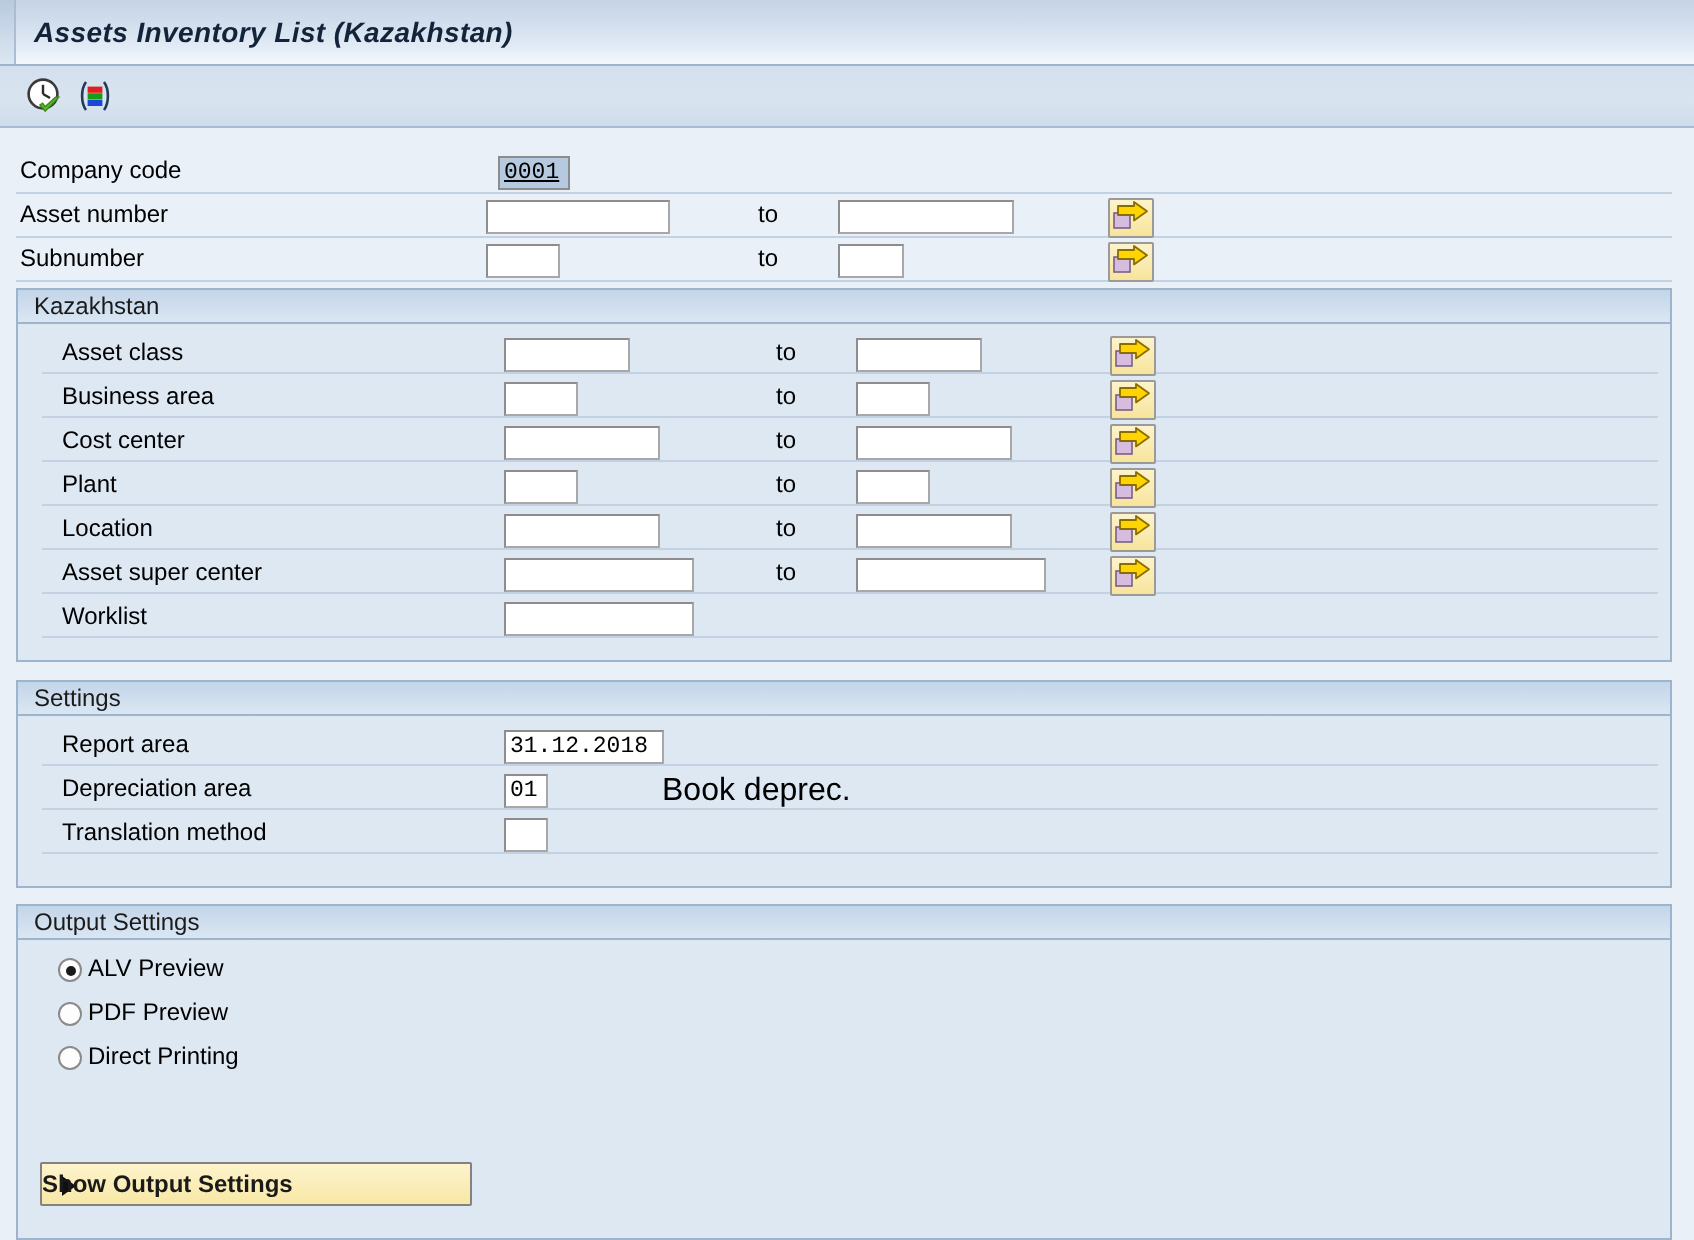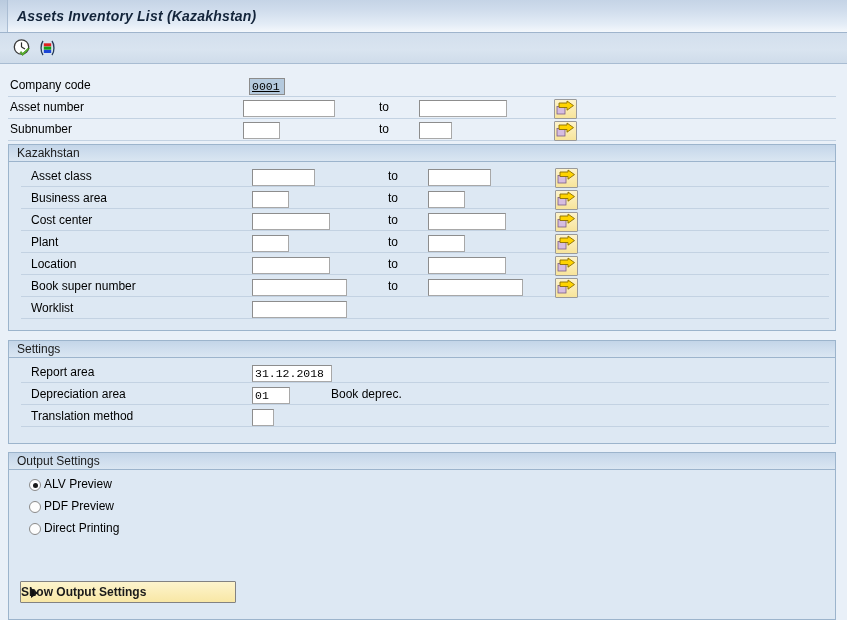--- a/index.html
+++ b/index.html
@@ -216,21 +216,21 @@
     left: 0; top: 3px;
     width: 100%;
     text-align: left;
     font-size: 12px;
     font-weight: bold;
     color: #1a1a1a;
   }
 
   .plaintext {
     position: absolute;
-    font-size: 12px;
+    font-size: 16px;
     color: #000;
     white-space: nowrap;
   }
 </style>
 </head>
 <body>
 
 <div class="titlebar">
   <div class="titlebar-leftstripe"></div>
   <div class="title-text">Assets Inventory List (Kazakhstan)</div>
@@ -337,21 +337,21 @@
         <div class="underline" style="left:12px; top:112px; width:808px;"></div>
         <div class="flabel" style="left:22px; top:95px;">Location</div>
         <div class="inp" style="left:243px; top:95px; width:78px;"></div>
         <div class="toword" style="left:379px; top:95px;">to</div>
         <div class="inp" style="left:419px; top:95px; width:78px;"></div>
         <div class="arrbtn" style="left:546px; top:94px;"><svg width="21" height="18" viewBox="0 0 21 18">
             <rect x="2" y="6.5" width="8" height="7.5" fill="#d6bde0" stroke="#7a5e86" stroke-width="0.8"></rect>
             <path d="M4 7.5 L4 3 L12 3 L12 1 L18.5 5.6 L12 10.2 L12 7.5 Z" fill="#ffd400" stroke="#8a6d00" stroke-width="0.9" stroke-linejoin="round"></path>
           </svg></div>
         <div class="underline" style="left:12px; top:134px; width:808px;"></div>
-        <div class="flabel" style="left:22px; top:117px;">Book super number</div>
+        <div class="flabel" style="left:22px; top:117px;">Asset super center</div>
         <div class="inp" style="left:243px; top:117px; width:95px;"></div>
         <div class="toword" style="left:379px; top:117px;">to</div>
         <div class="inp" style="left:419px; top:117px; width:95px;"></div>
         <div class="arrbtn" style="left:546px; top:116px;"><svg width="21" height="18" viewBox="0 0 21 18">
             <rect x="2" y="6.5" width="8" height="7.5" fill="#d6bde0" stroke="#7a5e86" stroke-width="0.8"></rect>
             <path d="M4 7.5 L4 3 L12 3 L12 1 L18.5 5.6 L12 10.2 L12 7.5 Z" fill="#ffd400" stroke="#8a6d00" stroke-width="0.9" stroke-linejoin="round"></path>
           </svg></div>
         <div class="underline" style="left:12px; top:156px; width:808px;"></div>
         <div class="flabel" style="left:22px; top:139px;text-align:right;">Worklist</div>
         <div class="inp" style="left:243px; top:139px; width:95px;"></div>
@@ -361,21 +361,21 @@
   <div class="group" style="left:8px; top:276px; width:828px; height:104px;">
     <div class="group-hdr">
       <div class="group-hdr-text">Settings</div>
     </div>
     <div class="group-body" id="settings-body">
         <div class="underline" style="left:12px; top:24px; width:808px;"></div>
         <div class="flabel" style="left:22px; top:7px;">Report area</div>
         <div class="inp" style="left:243px; top:7px; width:80px;">31.12.2018</div>
         <div class="underline" style="left:12px; top:46px; width:808px;"></div>
         <div class="flabel" style="left:22px; top:29px;">Depreciation area</div>
-        <div class="inp" style="left:243px; top:29px; width:38px;">01</div>
+        <div class="inp" style="left:243px; top:29px; width:22px;">01</div>
         <div class="plaintext" style="left:322px; top:29px;">Book deprec.</div>
         <div class="underline" style="left:12px; top:68px; width:808px;"></div>
         <div class="flabel" style="left:22px; top:51px;">Translation method</div>
         <div class="inp" style="left:243px; top:51px; width:22px;"></div>
       </div>
   </div>
 
   <div class="group" style="left:8px; top:388px; width:828px; height:168px;">
     <div class="group-hdr">
       <div class="group-hdr-text">Output Settings</div>

